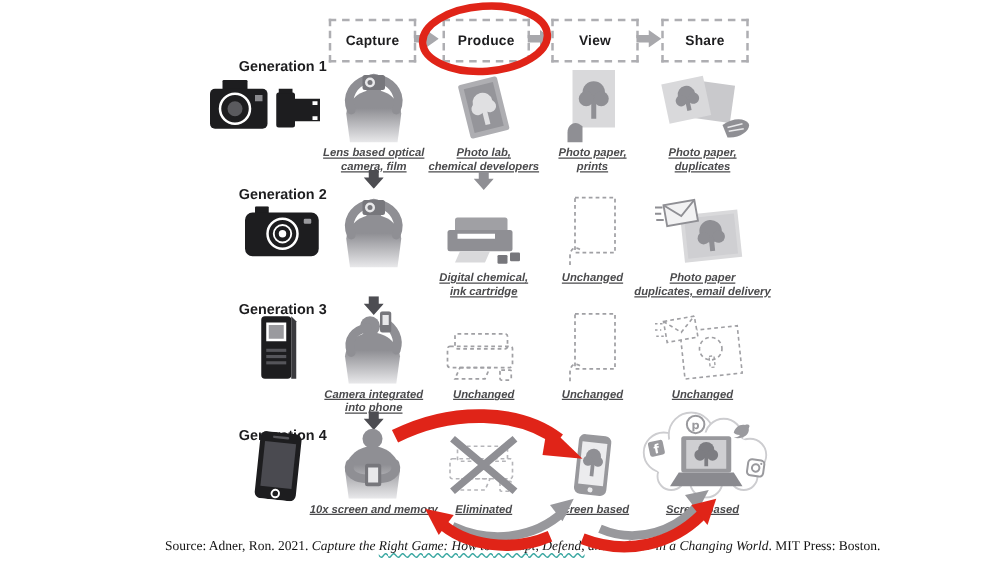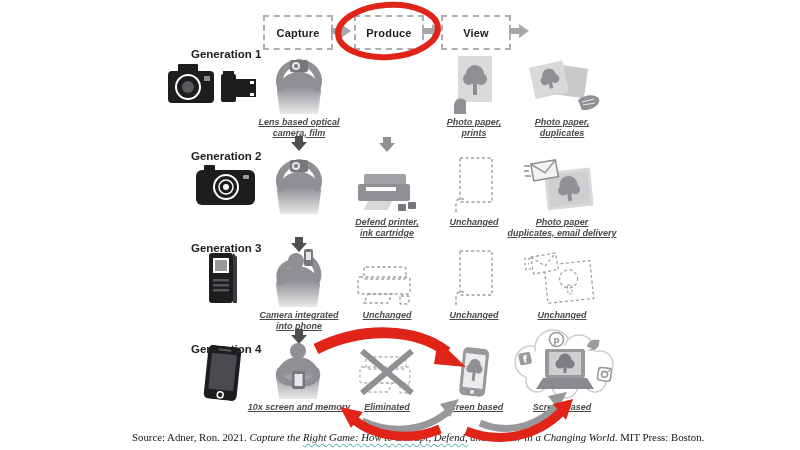--- a/index.html
+++ b/index.html
@@ -33,20 +33,21 @@
       <polygon points="0,4 10,4 10,0 20,7 10,14 10,10 0,10" fill="#a8a8ac"></polygon>
     </svg>
   <div class="hbox" style="left:344px">Produce</div>
   <svg class="flowarrow" style="left:412px" width="20" height="14">
       <polygon points="0,4 10,4 10,0 20,7 10,14 10,10 0,10" fill="#a8a8ac"></polygon>
     </svg>
   <div class="hbox" style="left:431px">View</div>
   <svg class="flowarrow" style="left:499px" width="20" height="14">
       <polygon points="0,4 10,4 10,0 20,7 10,14 10,10 0,10" fill="#a8a8ac"></polygon>
     </svg>
+  <div class="hbox" style="left:519px">Share</div>
 
   <div class="genlabel" style="top:48px">Generation 1</div>
   <div class="genlabel" style="top:150px">Generation 2</div>
   <div class="genlabel" style="top:242px">Generation 3</div>
   <div class="genlabel" style="top:343px">Generation 4</div>
 
   <svg class="devicon" style="left:158px;top:62px" width="92" height="46">
     <rect x="10" y="2" width="20" height="9" rx="1" fill="#1d1d1f"></rect>
     <rect x="0" y="9" width="46" height="32" rx="4" fill="#1d1d1f"></rect>
     <circle cx="20" cy="25" r="12" fill="#1d1d1f" stroke="#fff" stroke-width="2"></circle>
@@ -96,20 +97,36 @@
         <path d="M19 32 C14 20 22 11 30 8" stroke="#8f8f94" stroke-width="7" fill="none" stroke-linecap="round"></path>
         <path d="M55 32 C60 20 52 11 44 8" stroke="#8f8f94" stroke-width="7" fill="none" stroke-linecap="round"></path>
         <rect x="28" y="4" width="18" height="12" rx="2" fill="#77777c"></rect>
         <circle cx="34" cy="10" r="4" fill="#e8e8ea"></circle>
           <circle cx="34" cy="10" r="2" fill="#77777c"></circle>
       </svg>
     </div>
     <div class="caption">Lens based optical
 camera, film</div>
   </div>
+  <div class="cell" style="left:327px;top:56px;width:100px">
+    <div class="iconbox">
+      <svg width="56" height="56">
+        <g transform="rotate(-14 28 28)">
+          <rect x="12" y="6" width="32" height="44" rx="2" fill="#aeaeb2"></rect>
+          <rect x="16" y="10" width="24" height="36" fill="#95959a"></rect>
+          <circle cx="28" cy="24" r="8" fill="#e0e0e2"></circle>
+            <circle cx="23" cy="28" r="5" fill="#e0e0e2"></circle>
+            <circle cx="33" cy="28" r="5" fill="#e0e0e2"></circle>
+          <rect x="26" y="30" width="4" height="12" fill="#e0e0e2"></rect>
+        </g>
+      </svg>
+    </div>
+    <div class="caption">Photo lab,
+chemical developers</div>
+  </div>
   <div class="cell" style="left:419px;top:56px;width:90px">
     <div class="iconbox">
       <svg width="48" height="58">
         <rect x="8" y="0" width="34" height="46" fill="#d9d9db"></rect>
         <circle cx="25" cy="18" r="9" fill="#8f8f94"></circle>
           <circle cx="19" cy="23" r="6" fill="#8f8f94"></circle>
           <circle cx="31" cy="23" r="6" fill="#8f8f94"></circle>
         <rect x="23" y="26" width="4" height="13" fill="#8f8f94"></rect>
         <path d="M4 58 L4 50 C4 45 8 41 13 43 L16 45 L16 58 Z" fill="#8f8f94"></path>
       </svg>
@@ -167,21 +184,21 @@
     <div class="iconbox">
       <svg width="66" height="52">
         <rect x="10" y="12" width="42" height="12" rx="2" fill="#a0a0a4"></rect>
         <rect x="4" y="22" width="52" height="17" rx="2" fill="#8f8f94"></rect>
         <rect x="12" y="25" width="30" height="4" fill="#fff"></rect>
         <polygon points="14,39 38,39 34,48 10,48" fill="#d9d9db"></polygon>
         <rect x="44" y="42" width="8" height="7" rx="1" fill="#77777c"></rect>
         <rect x="54" y="40" width="8" height="7" rx="1" fill="#77777c"></rect>
       </svg>
     </div>
-    <div class="caption">Defend printer,
+    <div class="caption">Digital chemical,
 ink cartridge</div>
   </div>
   <div class="cell" style="left:419px;top:156px;width:90px">
     <div class="iconbox">
       <svg width="48" height="58">
         <rect x="10" y="2" width="32" height="44" fill="none" stroke="#a0a0a4" stroke-width="1.4" stroke-dasharray="3 2.5"></rect>
         <path d="M6 56 L6 49 C6 44 9 41 13 43 L16 45" fill="none" stroke="#a0a0a4" stroke-width="1.4" stroke-dasharray="3 2.5"></path>
       </svg>
     </div>
     <div class="caption">Unchanged</div>

